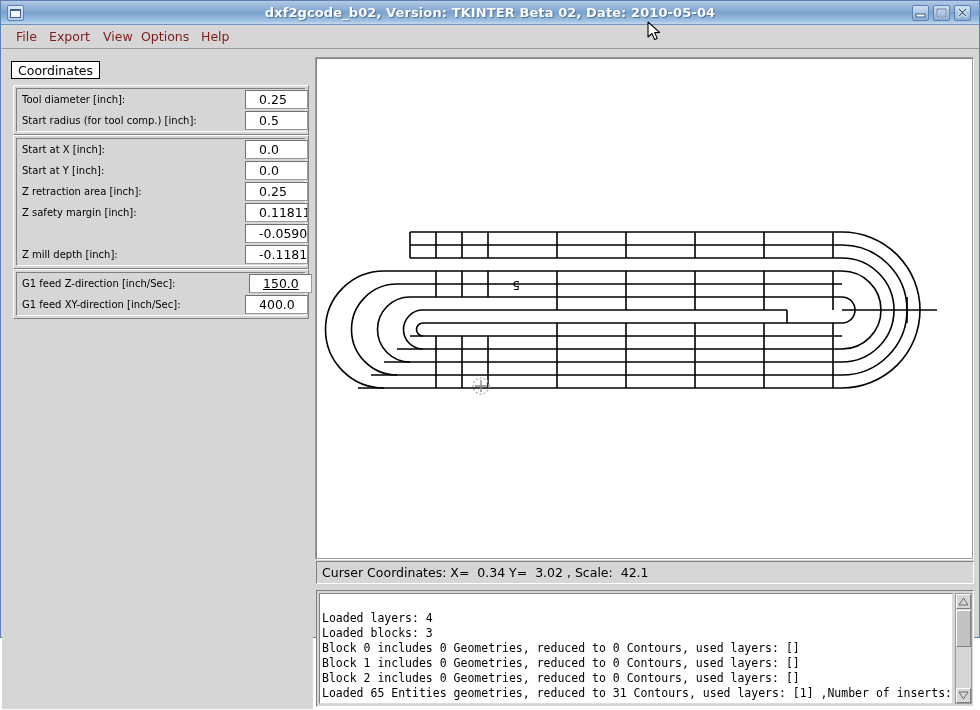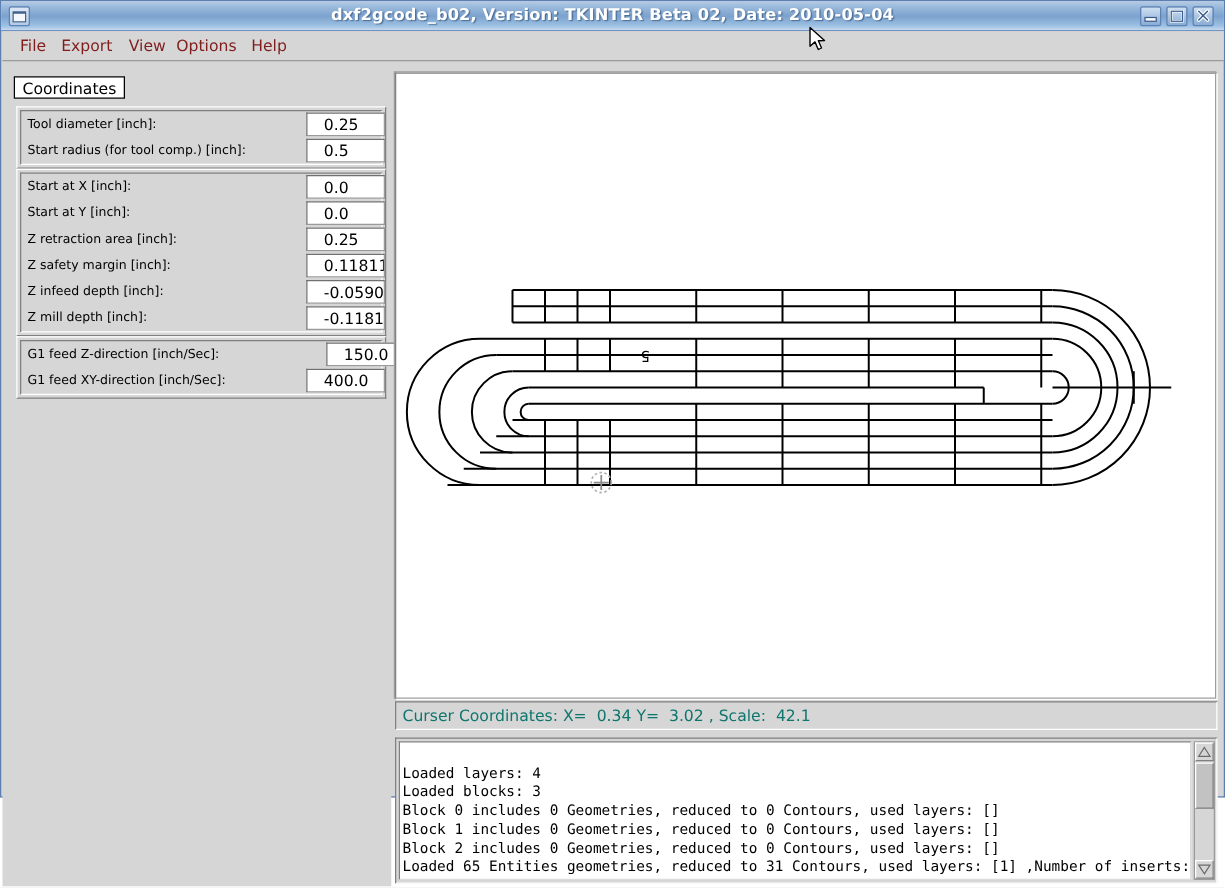--- a/index.html
+++ b/index.html
@@ -201,21 +201,21 @@
     border: 1px solid #808080;
     border-right-color: #ffffff;
     border-bottom-color: #ffffff;
     box-sizing: border-box;
   }
   #coord-text {
     position: absolute;
     left: 5px; top: 2px;
     line-height: 18px;
     font-size: 12.5px;
-    color: #0f766e;
+    color: #000000;
     white-space: pre;
   }
 
   
   #log-frame {
     position: absolute;
     left: 315px; top: 589px;
     width: 658px; height: 117px;
     background: #d6d6d6;
     border: 1px solid #808080;
@@ -345,35 +345,34 @@
         </div>
         <div class="field-row">
           <div class="field-label">Z retraction area [inch]:</div>
           <div class="field-input" style="left:228px;width:63px;">0.25</div>
         </div>
         <div class="field-row">
           <div class="field-label">Z safety margin [inch]:</div>
           <div class="field-input" style="left:228px;width:63px;">0.11811</div>
         </div>
         <div class="field-row">
-          <div class="field-label">Z infeed depth [inch]:</div>
           <div class="field-input" style="left:228px;width:63px;">-0.05905</div>
         </div>
         <div class="field-row">
           <div class="field-label">Z mill depth [inch]:</div>
           <div class="field-input" style="left:228px;width:63px;">-0.11811</div>
         </div>
       </div>
     </div>
 
     <div class="group" style="top:219px;">
       <div class="group-inner">
         <div class="field-row">
           <div class="field-label">G1 feed Z-direction [inch/Sec]:</div>
-          <div class="field-input" style="left:244px;width:63px;">150.0</div>
+          <div class="field-input" style="left:232px;width:63px;text-decoration:underline;">150.0</div>
         </div>
         <div class="field-row">
           <div class="field-label">G1 feed XY-direction [inch/Sec]:</div>
           <div class="field-input" style="left:228px;width:63px;">400.0</div>
         </div>
       </div>
     </div>
 
   </div>
 

